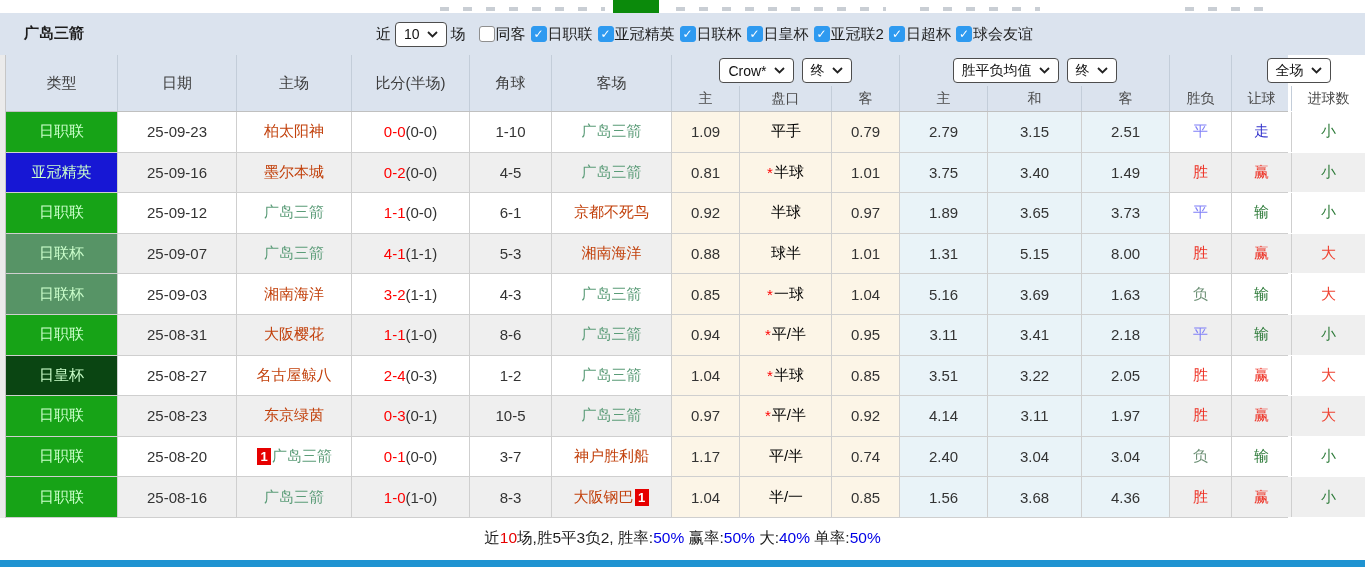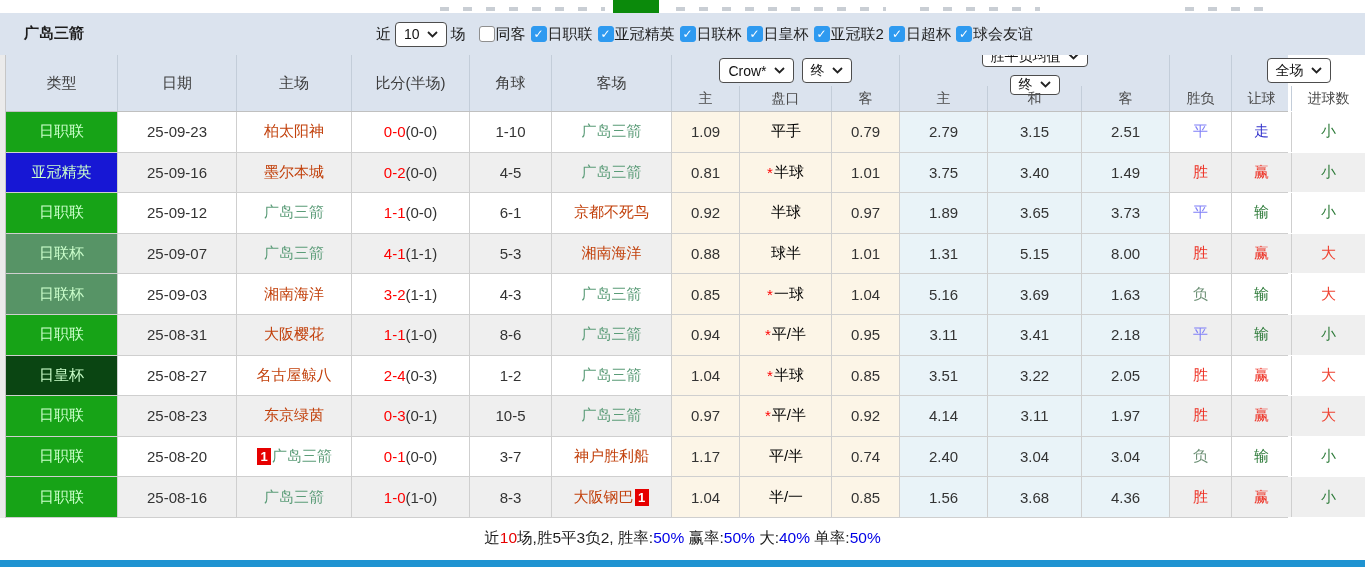--- a/index.html
+++ b/index.html
@@ -33,21 +33,21 @@
   .leftstrip{position:absolute;left:0;top:55px;width:5px;height:463px;background:#ebebeb;}
   .table{margin-left:5px;width:1283px;border-left:1px solid #c6c6c6;
          --cols:112px 119px 115px 118px 82px 120px 68px 92px 68px 88px 94px 88px 62px 60px 74px;}
   .thead{display:grid;grid-template-columns:var(--cols);grid-template-rows:31px 25px;background:#dbe3ee;
          border-bottom:1px solid #c0c0c0;}
   .th{display:flex;align-items:center;justify-content:center;font-size:15px;color:#3c3c3c;
       border-right:1px solid #c3cdd9;}
   .span2{grid-row:1/3;}
   .th-group{grid-row:1;display:flex;align-items:center;justify-content:center;gap:8px;border-right:1px solid #c3cdd9;}
   .th-sub{grid-row:2;font-size:14px;color:#4a4a4a;}
-  .g1{grid-column:7/10;} .g2{grid-column:10/13;flex-direction:column;} .g3{grid-column:13/14;} .g4{grid-column:14/16;}
+  .g1{grid-column:7/10;} .g2{grid-column:10/13;} .g3{grid-column:13/14;} .g4{grid-column:14/16;}
 
   .row{display:grid;grid-template-columns:var(--cols);height:40.6px;border-bottom:1px solid #cfcfcf;}
   .cell{display:flex;align-items:center;justify-content:center;border-right:1px solid #cfcfcf;
         font-size:15px;color:#333;background:#fff;overflow:hidden;}
   .row:nth-child(even) .plain{background:#efefef;}
   .c-ah{background:#fcf5e7;}
   .c-eu{background:#e9f3f8;}
   .c-type{padding:0;}
   .type-badge{width:100%;height:100%;display:flex;align-items:center;justify-content:center;
               color:#ccffcc;font-size:15px;background:#17a317;}

